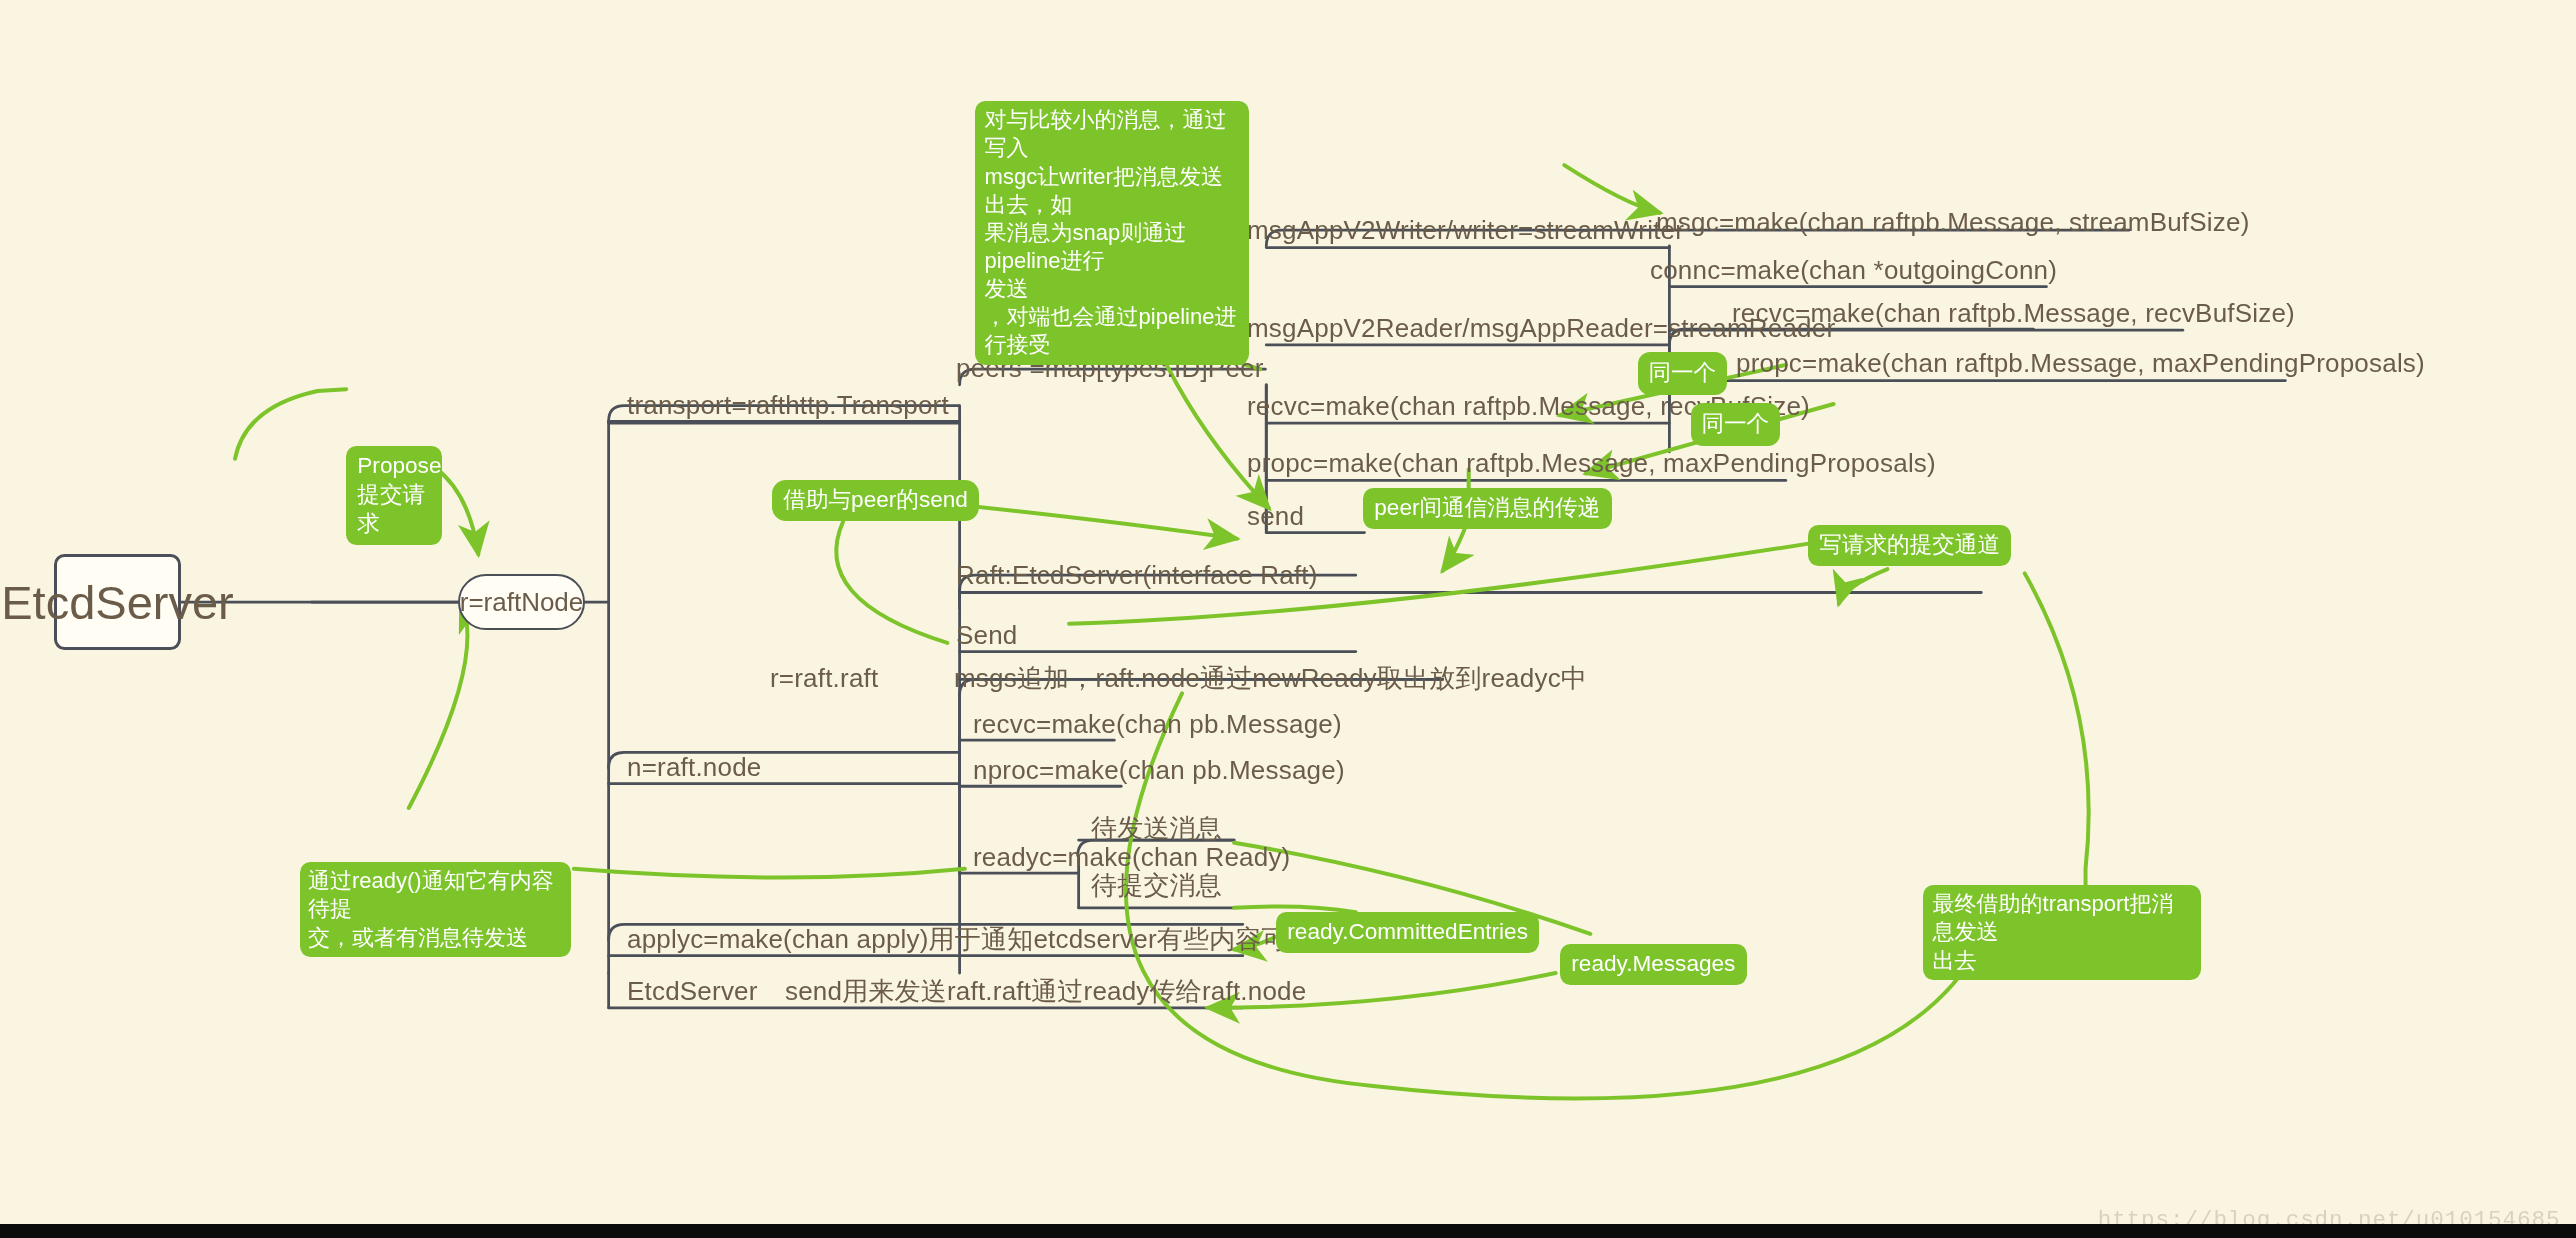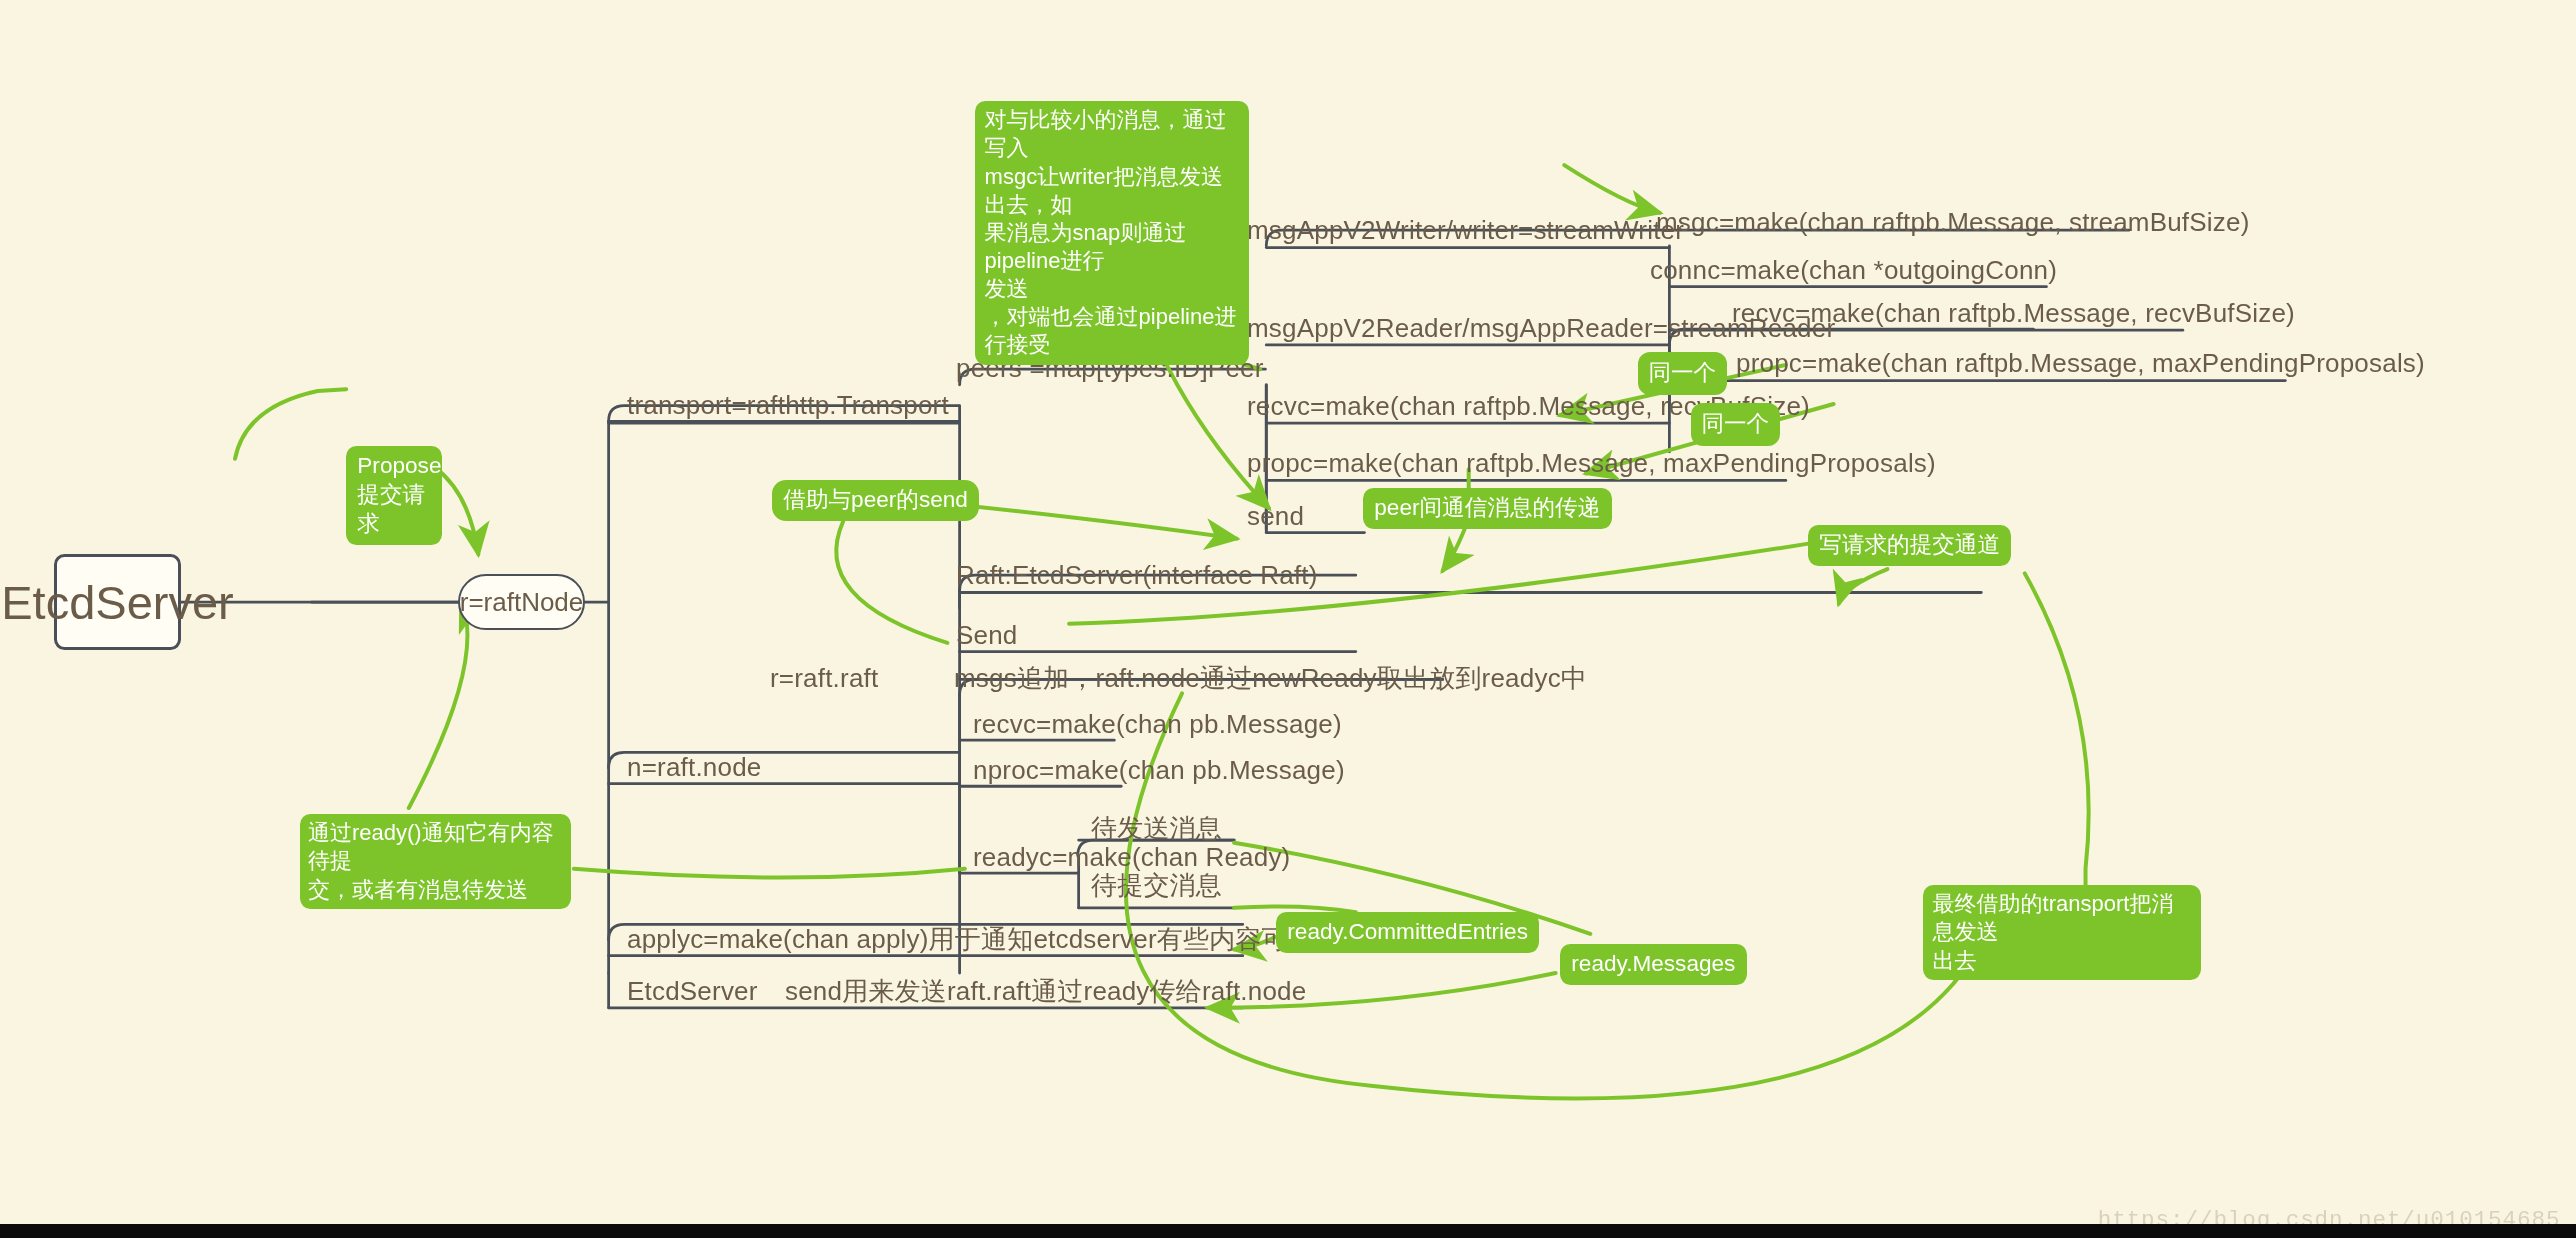--- a/index.html
+++ b/index.html
@@ -288,21 +288,21 @@
   <div class="callout tag" style="left:1638px; top:352px;">同一个</div>
 
   <div class="callout tag" style="left:1691px; top:403px;">同一个</div>
 
   <div class="callout" style="left:772px; top:480px;border-radius:14px;">借助与peer的send</div>
 
   <div class="callout" style="left:1363px; top:488px;">peer间通信消息的传递</div>
 
   <div class="callout" style="left:1808px; top:525px;">写请求的提交通道</div>
 
-  <div class="callout tight" style="left:300px; top:814px; width:271px;padding-left:8px;">通过ready()通知它有内容待提
+  <div class="callout tight" style="left:300px; top:862px; width:271px;padding-left:8px;">通过ready()通知它有内容待提
 交，或者有消息待发送</div>
 
   <div class="callout" style="left:1276px; top:912px;">ready.CommittedEntries</div>
 
   <div class="callout" style="left:1560px; top:944px;">ready.Messages</div>
 
   <div class="callout tight" style="left:1923px; top:885px; width:278px;">最终借助的transport把消息发送
 出去</div>
 
   <div class="watermark">https://blog.csdn.net/u010154685</div>

